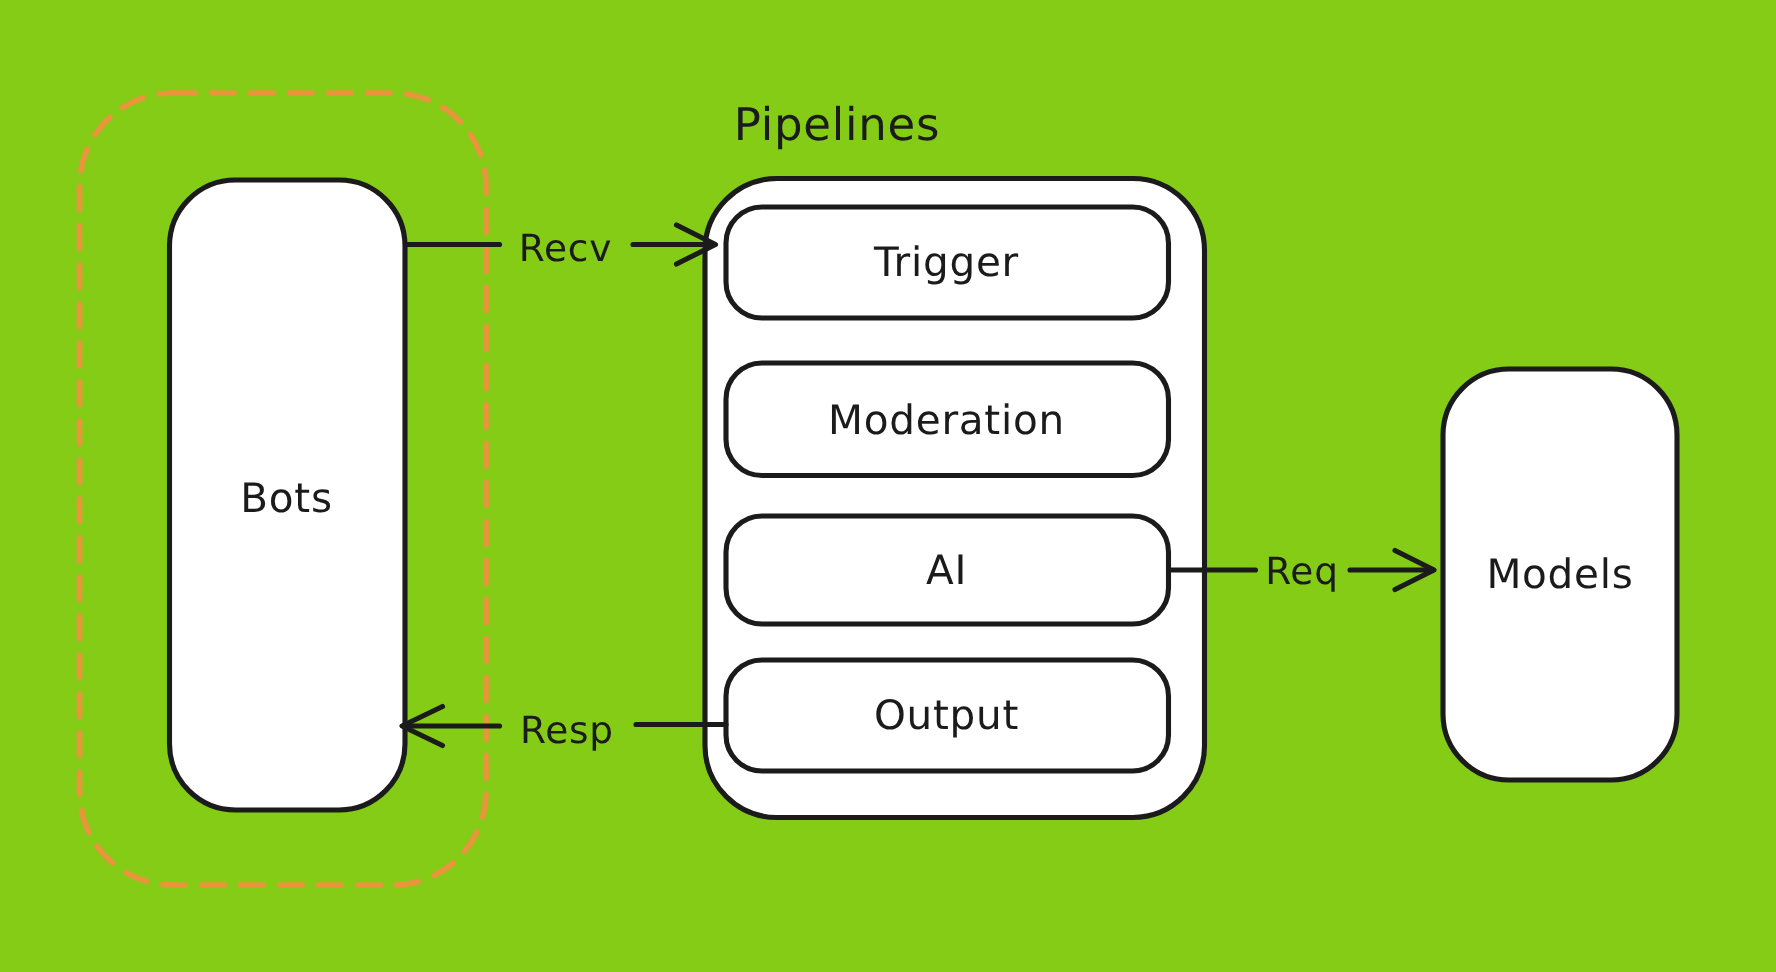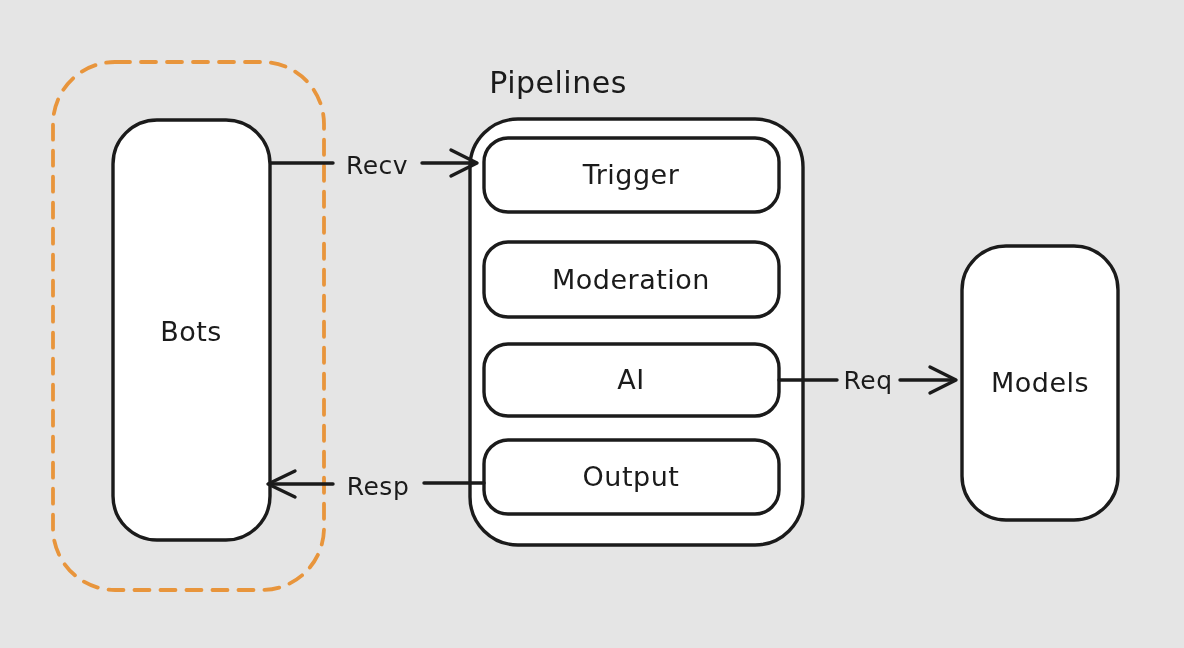--- a/index.html
+++ b/index.html
@@ -4,21 +4,21 @@
 <style>
   html, body {
     margin: 0;
     padding: 0;
     background: #ffffff;
   }
   .canvas {
     position: relative;
     width: 1184px;
     height: 648px;
-    background: #e5e5e5;
+    background: #84cc16;
     overflow: hidden;
   }
   svg text {
     font-family: "DejaVu Sans", "Liberation Sans", sans-serif;
     fill: #1b1b1b;
     letter-spacing: 0.5px;
   }
   .node-label   { font-size: 27px; }
   .title-label  { font-size: 30px; }
   .edge-label   { font-size: 25px; }

